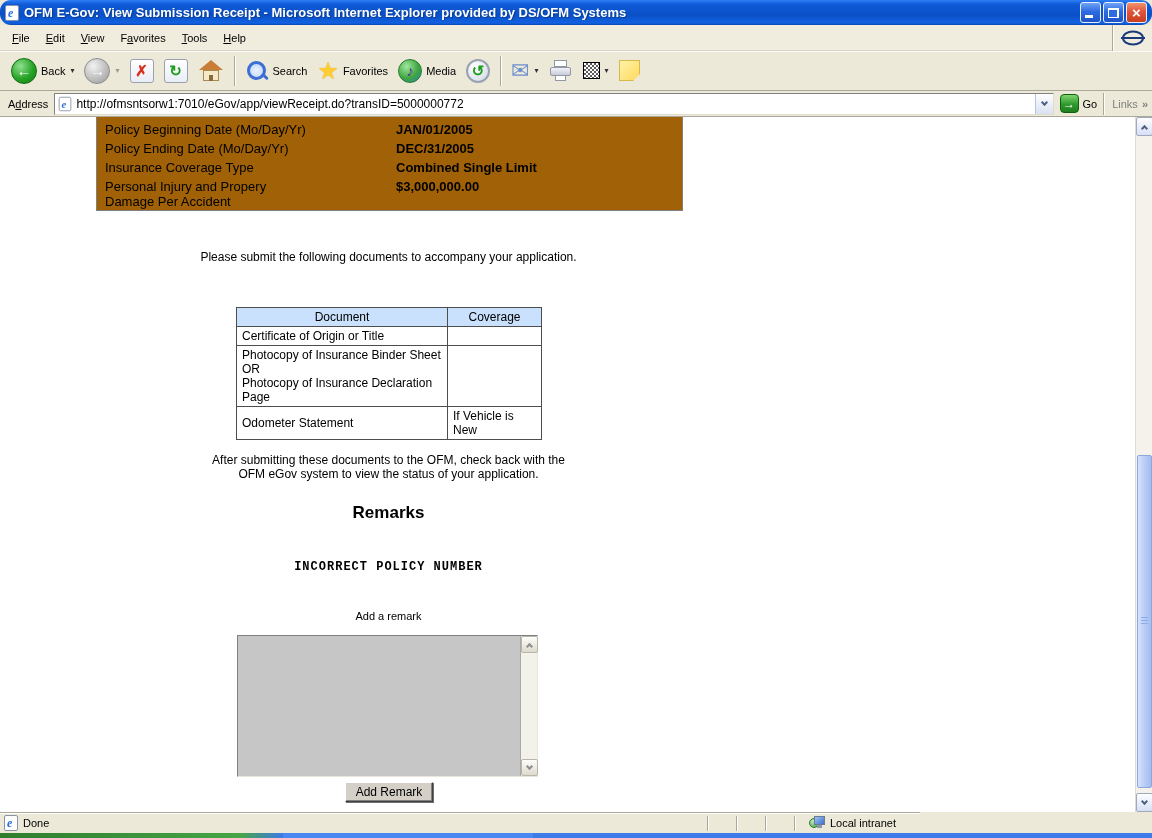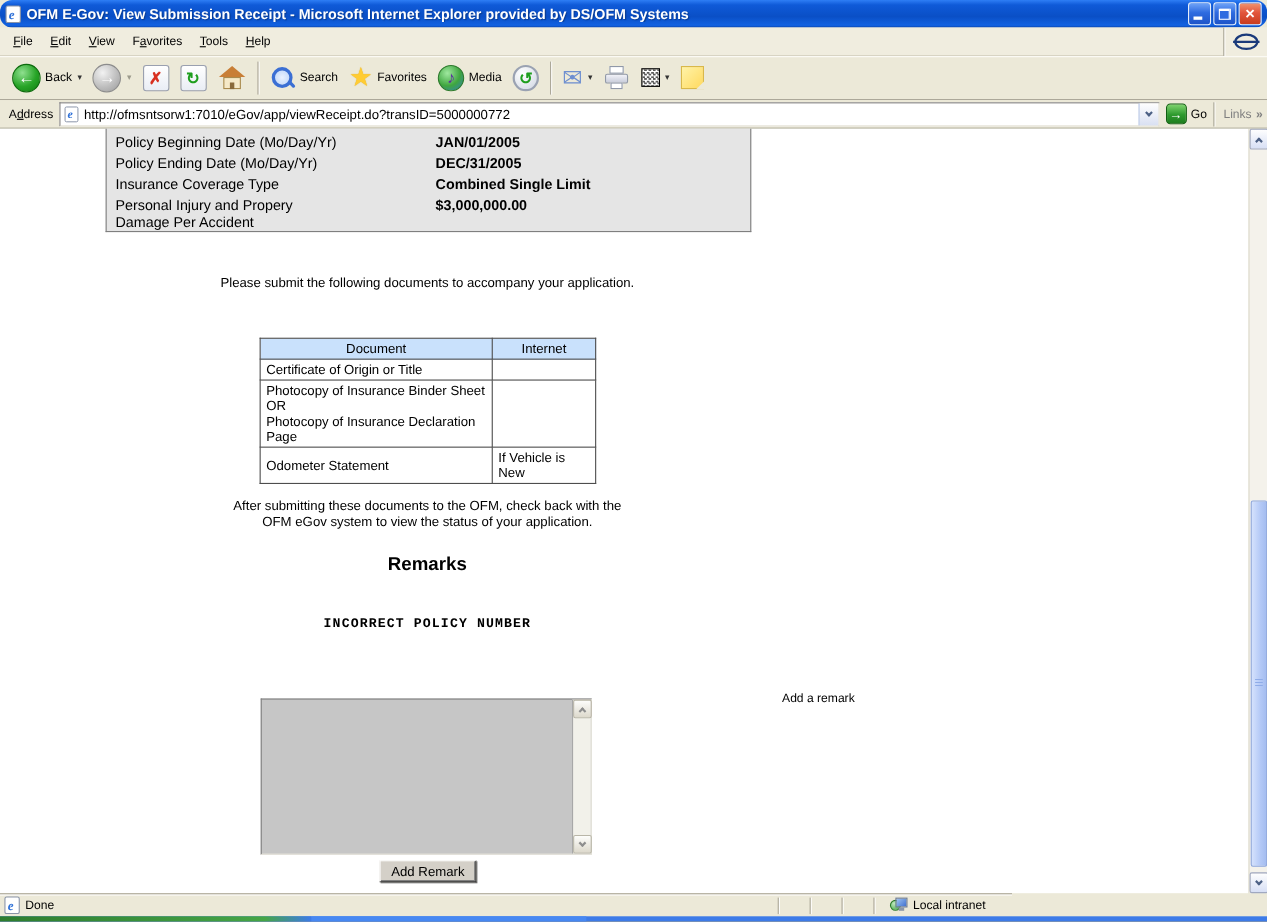--- a/index.html
+++ b/index.html
@@ -99,41 +99,41 @@
   .go-icon { width:19px; height:19px; border-radius:4px; background:linear-gradient(180deg,#7FD46F 0%,#2E9A2E 55%,#1F7E1F 100%);
     border:1px solid #0F5F0F; color:#fff; font-weight:bold; font-size:12px; display:flex; align-items:center; justify-content:center; }
   .links-area { display:flex; align-items:center; gap:4px; padding-left:8px; border-left:1px solid #ACA899; box-shadow:inset 1px 0 0 #fff; height:22px; }
   .links-label { color:#808080; font-size:11px; }
   .links-chev { color:#808080; font-size:11px; font-weight:bold; }
 
   
   .content { position:absolute; top:117px; left:0; width:1135px; height:695px; background:#fff; font-size:12px; }
 
   .policy-table { position:absolute; left:96px; top:0; width:587px; height:94px;
-    border:1px solid #7F7F7F; border-top:none; background:#e5e5e5; padding-top:3px; }
+    border:1px solid #7F7F7F; border-top:none; background:#a16207; padding-top:3px; }
   .p-row { display:flex; }
   .p-label { width:299px; padding:2px 0 2px 8px; font-size:13px; line-height:15px; white-space:pre-line; }
   .p-value { flex:1; padding:2px 0; font-size:13px; font-weight:bold; line-height:15px; }
 
   .submit-note { position:absolute; left:0; top:133px; width:777px; text-align:center; font-size:12px; }
 
   .doc-table { position:absolute; left:236px; top:190px; border-collapse:collapse; table-layout:fixed; background:#fff; }
   .doc-table th, .doc-table td { border:1px solid #4D4D4D; font-size:12px; padding:2px 5px; vertical-align:middle; }
   .doc-table th { background:#C9E1FC; font-weight:normal; text-align:center; height:19px; }
   .doc-table td { white-space:pre-line; line-height:14px; }
   .col-doc { width:211px; } .col-cond { width:94px; }
 
   .after-note { position:absolute; left:0; top:336px; width:777px; text-align:center; font-size:12px; line-height:14px; white-space:pre-line; }
 
   .remarks-heading { position:absolute; left:0; top:386px; width:777px; text-align:center; font-size:17px; font-weight:bold; }
 
   .existing-remark { position:absolute; left:0; top:443px; width:777px; text-align:center;
     font-family:"Liberation Mono","DejaVu Sans Mono",monospace; font-size:12px; font-weight:bold; letter-spacing:1px; }
 
-  .add-remark-label { position:absolute; left:0; top:512px; width:777px; text-align:right; font-size:11px; }
+  .add-remark-label { position:absolute; left:0; top:493px; width:777px; text-align:center; font-size:11px; }
 
   .remark-box { position:absolute; left:237px; top:518px; width:301px; height:142px; background:#C6C6C6;
     border:1px solid #808080; border-right-color:#E8E6DC; border-bottom-color:#E8E6DC; }
   .rb-scroll { position:absolute; right:0; top:0; width:17px; height:100%; background:#F2F1EA; border-left:1px solid #A8A8A8; }
   .rb-btn { position:absolute; left:0; width:17px; height:17px; background:linear-gradient(180deg,#FDFDFB,#DDD9CC);
     border:1px solid #B9B6A8; border-radius:2px; display:flex; align-items:center; justify-content:center; }
   .rb-btn.up { top:0; } .rb-btn.down { bottom:0; }
   .rb-btn .chev { border-color:#8E8E8E; }
 
   .add-remark-btn { position:absolute; left:345px; top:665px; width:88px; height:20px;
@@ -310,21 +310,21 @@
     <div class="submit-note">Please submit the following documents to accompany your application.</div>
 
     <table class="doc-table">
       <colgroup>
           <col class="col-doc">
           <col class="col-cond">
         </colgroup>
       <thead>
         <tr>
           <th>Document</th>
-          <th>Internet</th>
+          <th>Coverage</th>
         </tr>
       </thead>
       <tbody>
         <tr>
           <td>Certificate of Origin or Title</td>
           <td></td>
         </tr>
         <tr>
           <td>Photocopy of Insurance Binder Sheet
 OR

